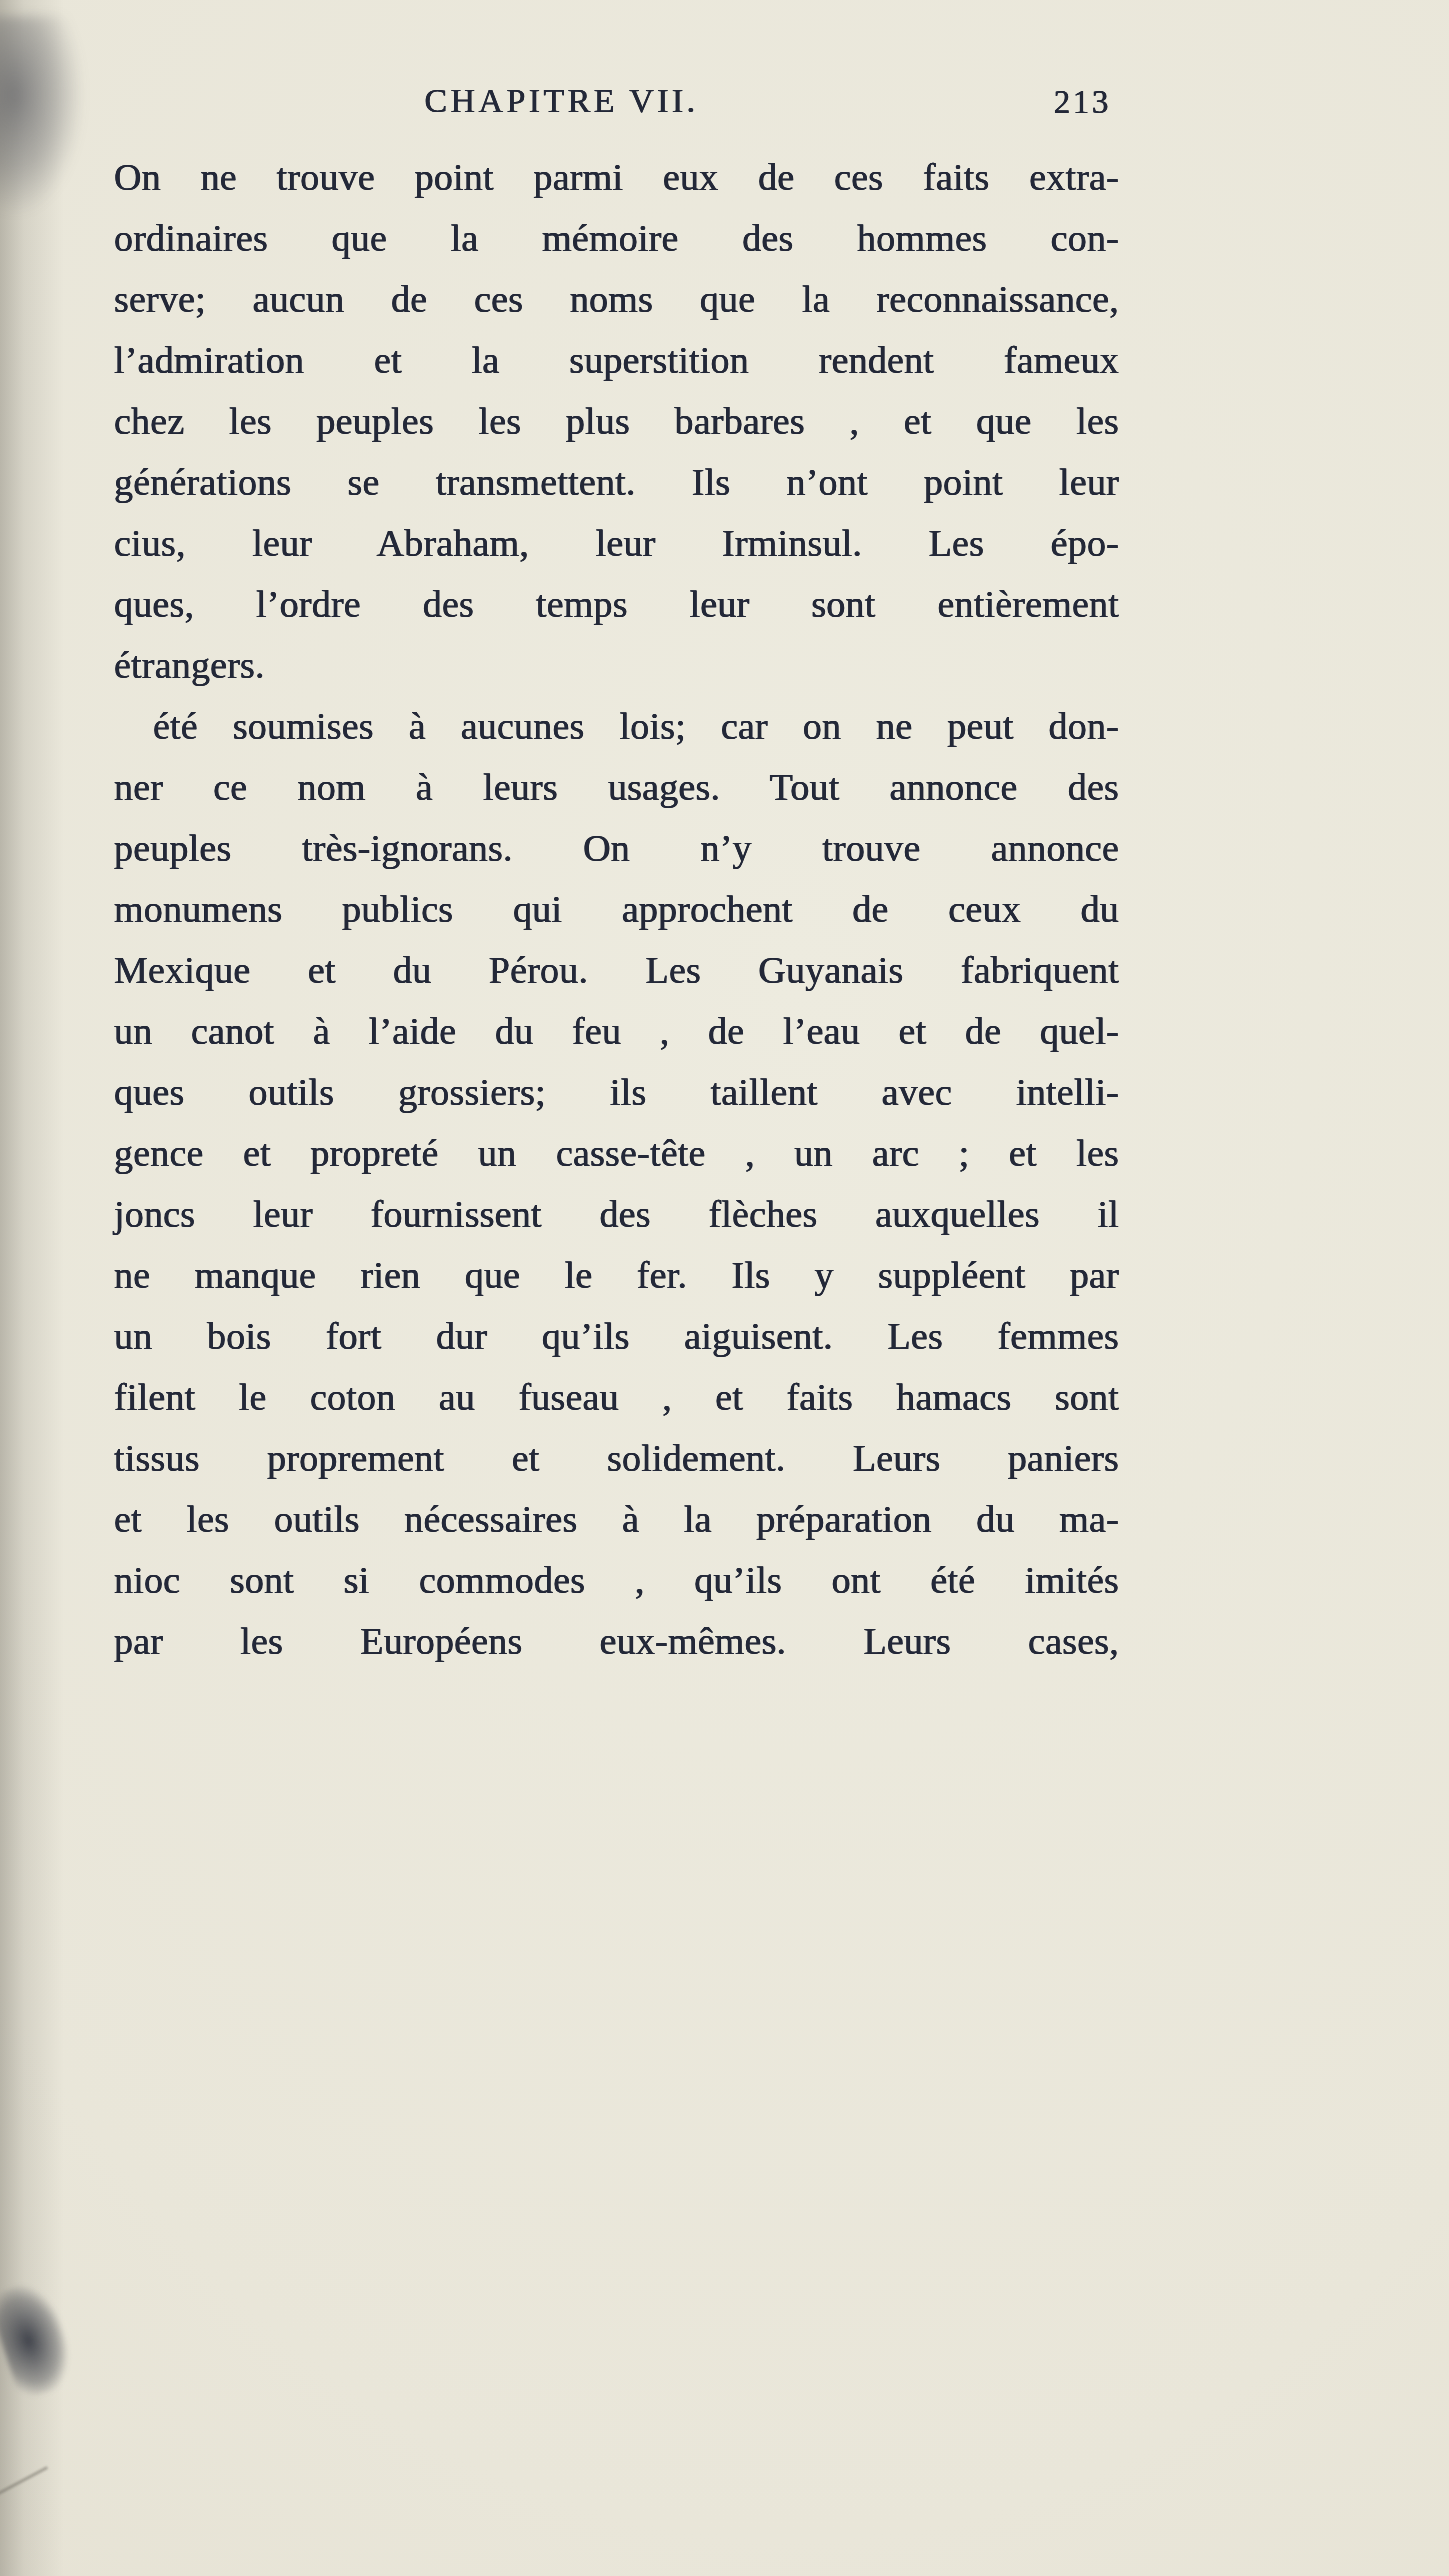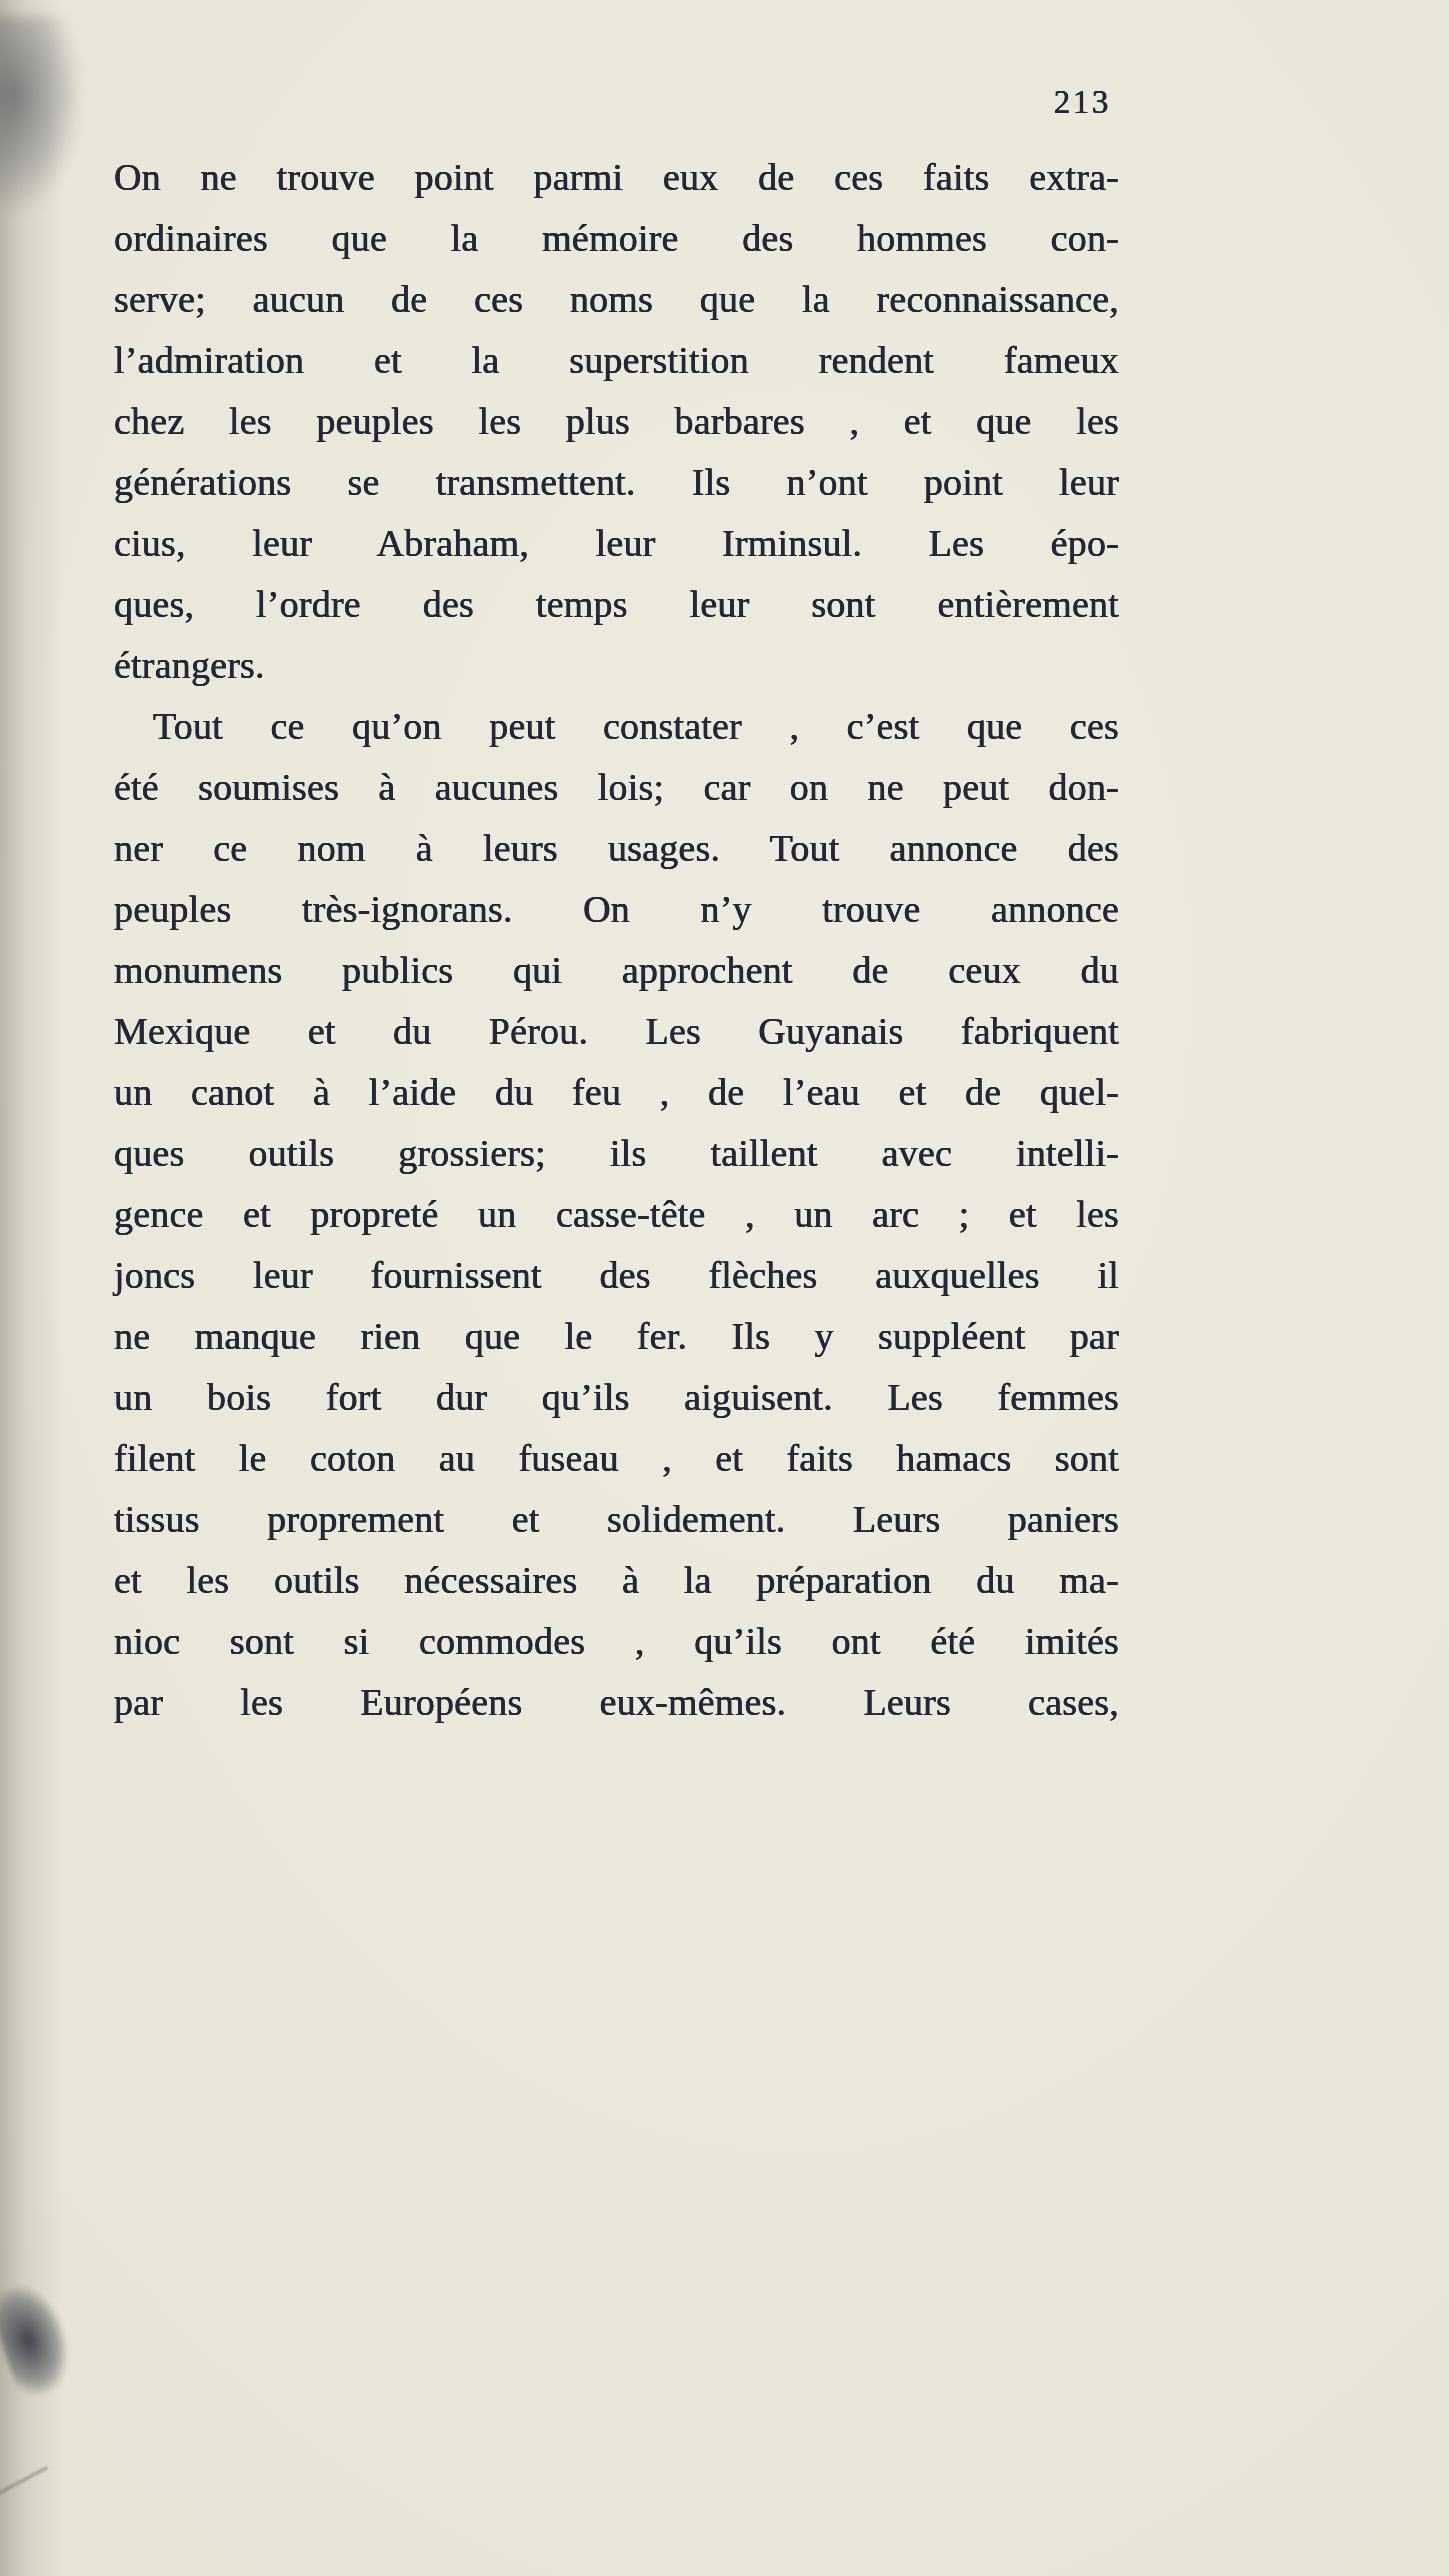--- a/index.html
+++ b/index.html
@@ -109,36 +109,36 @@
 <body>
 
 <div class="page">
   <div class="edge-shadow"></div>
   <div class="smudge-top"></div>
   <div class="smudge-bottom"></div>
   <div class="scratch-bottom"></div>
 
   <div class="content">
     <div class="header">
+      <span class="chapter">CHAPITRE VII.</span>
       <span class="pagenum">213</span>
     </div>
     <div class="body">
         <div class="paragraph">
           <div class="line">On ne trouve point parmi eux de ces faits extra-</div>
           <div class="line">ordinaires que la mémoire des hommes con-</div>
           <div class="line">serve; aucun de ces noms que la reconnaissance,</div>
           <div class="line">l’admiration et la superstition rendent fameux</div>
           <div class="line">chez les peuples les plus barbares , et que les</div>
           <div class="line">générations se transmettent. Ils n’ont point leur</div>
           <div class="line">cius, leur Abraham, leur Irminsul. Les épo-</div>
           <div class="line">ques, l’ordre des temps leur sont entièrement</div>
           <div class="line no-justify">étrangers.</div>
         </div>
         <div class="paragraph indent">
-          <div class="line">Tout ce qu’on peut constater , c’est que ces</div>
           <div class="line">été soumises à aucunes lois; car on ne peut don-</div>
           <div class="line">ner ce nom à leurs usages. Tout annonce des</div>
           <div class="line">peuples très-ignorans. On n’y trouve annonce</div>
           <div class="line">monumens publics qui approchent de ceux du</div>
           <div class="line">Mexique et du Pérou. Les Guyanais fabriquent</div>
           <div class="line">un canot à l’aide du feu , de l’eau et de quel-</div>
           <div class="line">ques outils grossiers; ils taillent avec intelli-</div>
           <div class="line">gence et propreté un casse-tête , un arc ; et les</div>
           <div class="line">joncs leur fournissent des flèches auxquelles il</div>
           <div class="line">ne manque rien que le fer. Ils y suppléent par</div>

